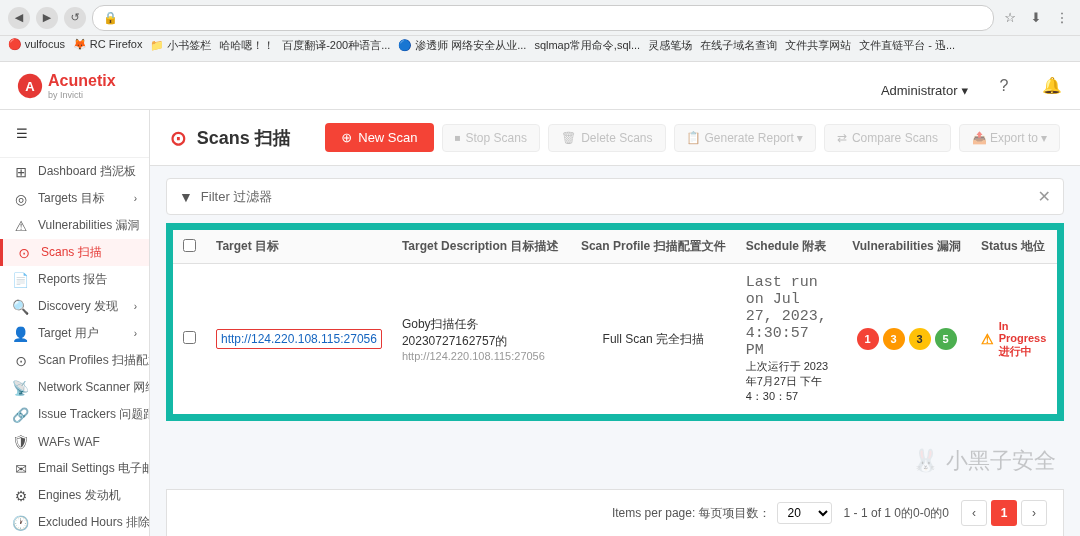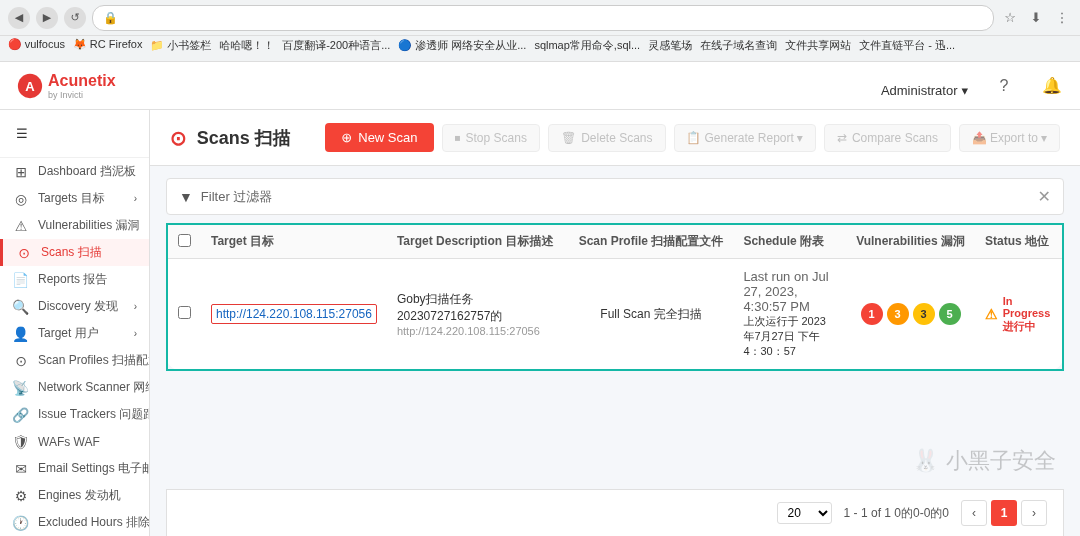--- a/index.html
+++ b/index.html
@@ -132,21 +132,21 @@
       display: flex;
       align-items: center;
       justify-content: space-between;
     }
     .filter-left { display: flex; align-items: center; gap: 8px; color: #666; font-size: 13px; }
     .filter-icon { color: #555; font-size: 14px; }
     .filter-close { cursor: pointer; color: #999; font-size: 16px; }
 
     
     .table-container { flex: 1; overflow: auto; margin: 0 16px; }
-    .scan-table { width: 100%; border-collapse: collapse; background: white; border: 2px solid #14b8a6; border-radius: 16px; }
+    .scan-table { width: 100%; border-collapse: collapse; background: white; border: 7px solid #14b8a6; border-radius: 16px; }
     .scan-table th {
       background: #fafafa;
       border-bottom: 1px solid #e0e0e0;
       padding: 8px 10px;
       text-align: left;
       font-size: 12px;
       font-weight: 600;
       color: #555;
       white-space: nowrap;
     }
@@ -427,21 +427,21 @@
                 <a class="target-link">http://124.220.108.115:27056</a>
               </td>
               <td class="col-desc">
                 <div>Goby扫描任务20230727162757的</div>
                 <div style="color:#999;font-size:11px;">http://124.220.108.115:27056</div>
               </td>
               <td class="col-profile">
                 <span>Full Scan 完全扫描</span>
               </td>
               <td class="col-schedule">
-                <div style="font-size:13px;color:#666;">Last run on Jul 27, 2023, 4:30:57 PM</div>
+                <div style="font-size:15px;color:#666;font-family:Liberation Mono, monospace;">Last run on Jul 27, 2023, 4:30:57 PM</div>
                 <div style="font-size:11px;color:#333;margin-top:0;">上次运行于 2023年7月27日 下午4：30：57</div>
               </td>
               <td class="col-vuln">
                 <div class="vuln-badges">
                   <div class="vuln-badge vuln-critical">1</div>
                   <div class="vuln-badge vuln-high">3</div>
                   <div class="vuln-badge vuln-medium">3</div>
                   <div class="vuln-badge vuln-low">5</div>
                 </div>
               </td>
@@ -451,20 +451,21 @@
                   <span class="status-in-progress">In Progress 进行中</span>
                 </div>
               </td>
             </tr>
           </tbody>
         </table>
       </div>
 
       <div class="pagination-bar">
         <div class="items-per-page">
+          <span>Items per page: 每页项目数：</span>
           <select class="per-page-select">
             <option>20</option>
             <option>50</option>
             <option>100</option>
           </select>
         </div>
         <span class="page-info">1 - 1 of 1 0的0-0的0</span>
         <div class="page-nav">
           <button class="page-nav-btn">‹</button>
           <div class="page-current">1</div>

